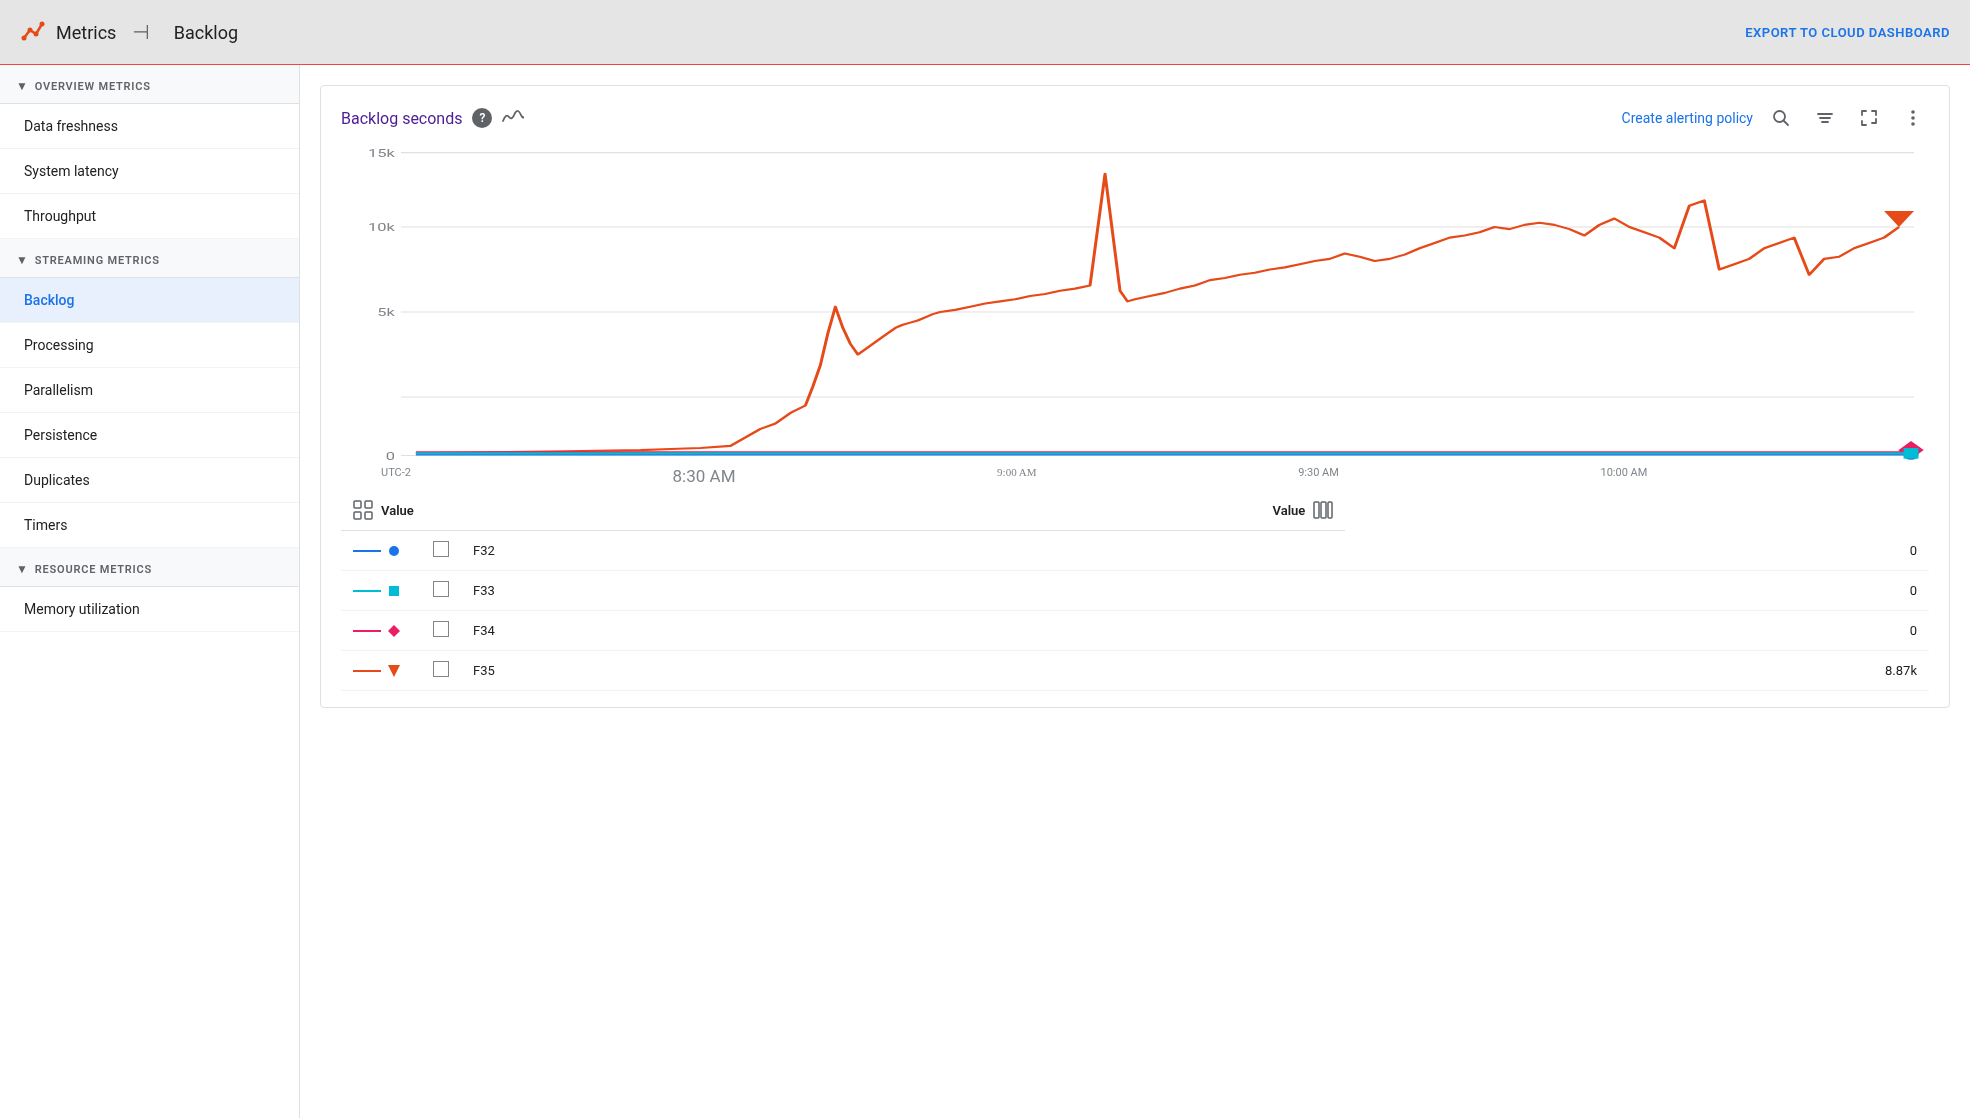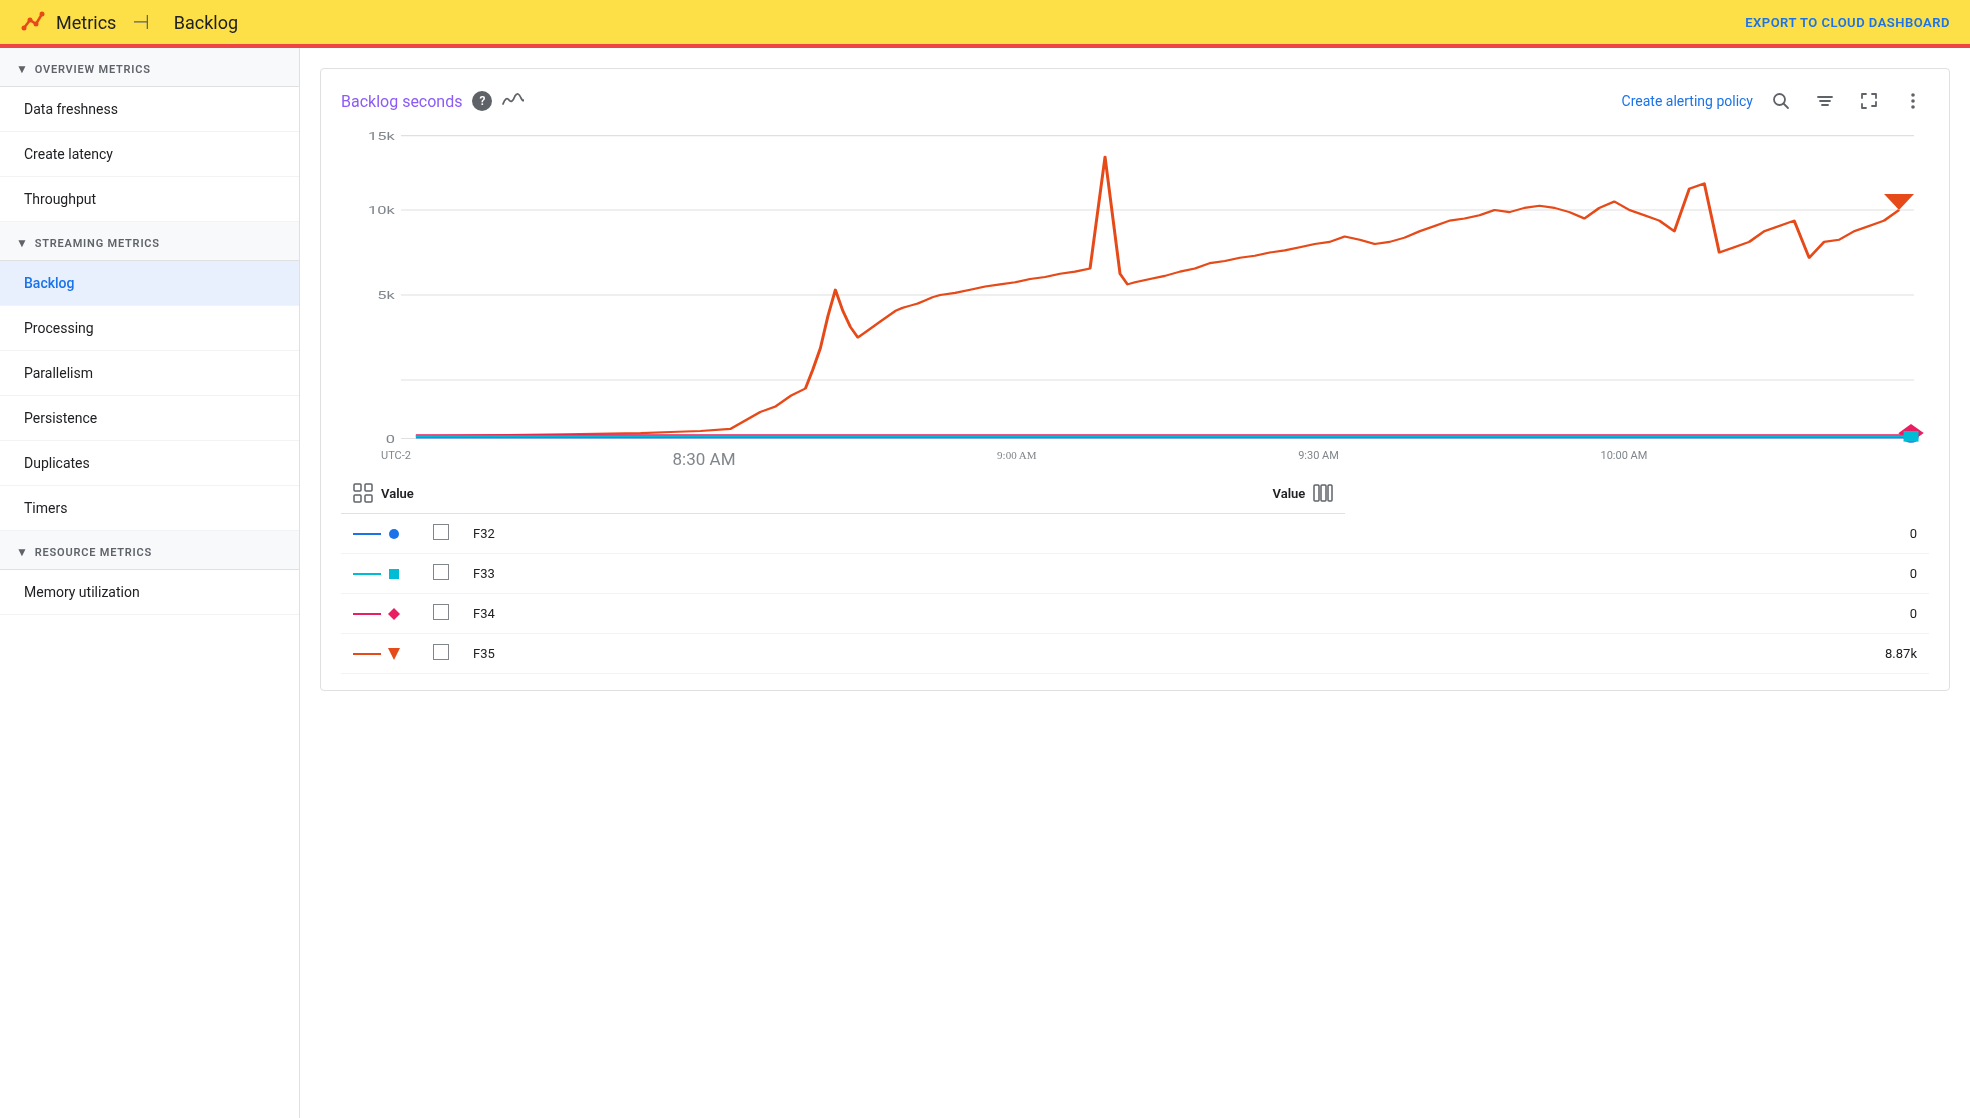--- a/index.html
+++ b/index.html
@@ -4,23 +4,23 @@
   <style>
     * { box-sizing: border-box; margin: 0; padding: 0; }
     body { font-family: 'Roboto', Arial, sans-serif; font-size: 14px; color: #202124; background: #fff; display: flex; flex-direction: column; height: 100vh; overflow: hidden; }
 
     
     .top-header {
       display: flex;
       align-items: center;
       justify-content: space-between;
       padding: 0 20px;
-      height: 48px;
-      border-bottom: 4px solid #ef4444;
-      background: #fde047;
+      height: 65px;
+      border-bottom: 1px solid #ef4444;
+      background: #e5e5e5;
       flex-shrink: 0;
     }
     .top-header-left {
       display: flex;
       align-items: center;
       gap: 12px;
     }
     .app-logo {
       display: flex;
       align-items: center;
@@ -125,21 +125,21 @@
       margin-bottom: 8px;
     }
     .chart-title-group {
       display: flex;
       align-items: center;
       gap: 10px;
     }
     .chart-title {
       font-size: 16px;
       font-weight: 400;
-      color: #8b5cf6;
+      color: #4c1d95;
     }
     .help-icon {
       width: 20px;
       height: 20px;
       border-radius: 50%;
       background: #5f6368;
       color: #fff;
       display: flex;
       align-items: center;
       justify-content: center;
@@ -257,21 +257,21 @@
   <div class="sidebar">
 
     <div class="sidebar-section-header">
       <span class="chevron-icon">▼</span>
       <span>OVERVIEW METRICS</span>
     </div>
     <div class="sidebar-item">
       <span>Data freshness</span>
     </div>
     <div class="sidebar-item">
-      <span>Create latency</span>
+      <span>System latency</span>
     </div>
     <div class="sidebar-item">
       <span>Throughput</span>
     </div>
 
     <div class="sidebar-section-header">
       <span class="chevron-icon">▼</span>
       <span>STREAMING METRICS</span>
     </div>
     <div class="sidebar-item active">

